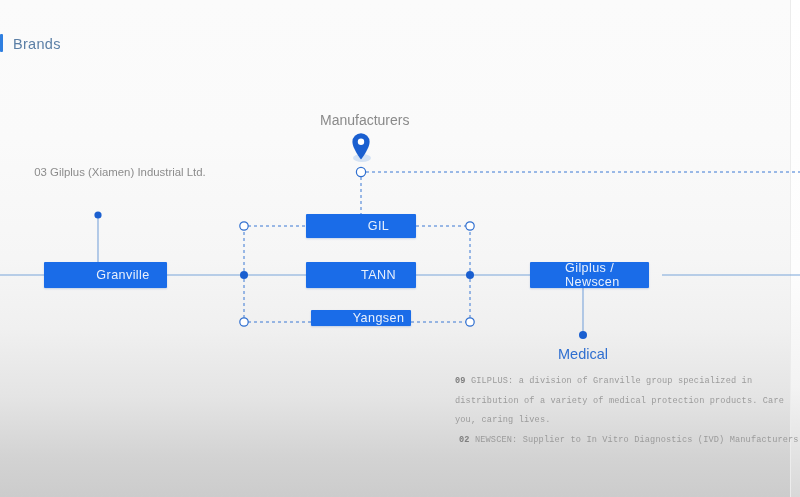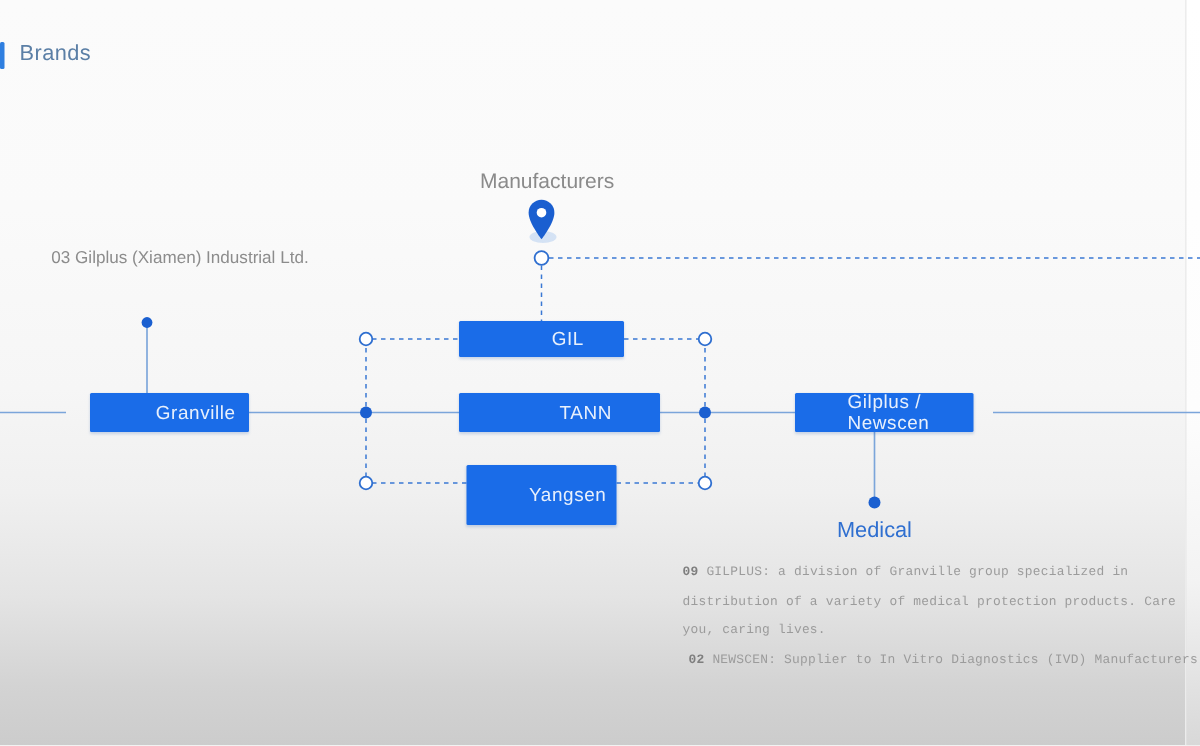--- a/index.html
+++ b/index.html
@@ -21,21 +21,21 @@
     position: absolute;
     top: 0; right: 0;
     width: 10px; height: 497px;
     background: linear-gradient(180deg,#ffffff 0%,#fdfdfd 55%,#f3f3f3 78%,#d8d8d8 100%);
     border-left: 1px solid #ececec;
   }
   
   #brands-header {
     position: absolute;
     left: 0; top: 28px;
-    display: flex; align-items: flex-start;
+    display: flex; align-items: flex-end;
     height: 24px;
   }
   #brands-accent {
     width: 3px; height: 18px;
     background: #2f7fe0;
     border-radius: 1px;
     margin-right: 10px;
   }
   #brands-label {
     font-size: 14.5px;
@@ -64,24 +64,24 @@
     color: #e8f0fc;
     font-size: 12.6px;
     display: flex;
     align-items: center;
     justify-content: center;
     letter-spacing: .4px;
     border-radius: 1px;
     box-shadow: 0 1px 2px rgba(20,80,170,.20);
     padding-left: 35px;
   }
-  #node-granville   { left: 44px;  top: 262px; width: 106px; height: 26px; margin-left: 16px; }
+  #node-granville   { left: 44px;  top: 262px; width: 123px; height: 26px; }
   #node-gil         { left: 306px; top: 214px; width: 110px; height: 24px; }
-  #node-tann        { left: 306px; top: 262px; width: 134px; height: 26px; }
-  #node-yangsen     { left: 311px; top: 310px; width: 100px; height: 40px; }
+  #node-tann        { left: 306px; top: 262px; width: 110px; height: 26px; }
+  #node-yangsen     { left: 311px; top: 310px; width: 100px; height: 16px; }
   #node-gilplus     { left: 530px; top: 262px; width: 119px; height: 26px; }
   
   .outer-label {
     position: absolute;
     font-size: 14px;
     color: #8a8a8a;
     white-space: nowrap;
   }
   #label-mechatronics { left: 320px; top: 112px; }
   #label-medical {

